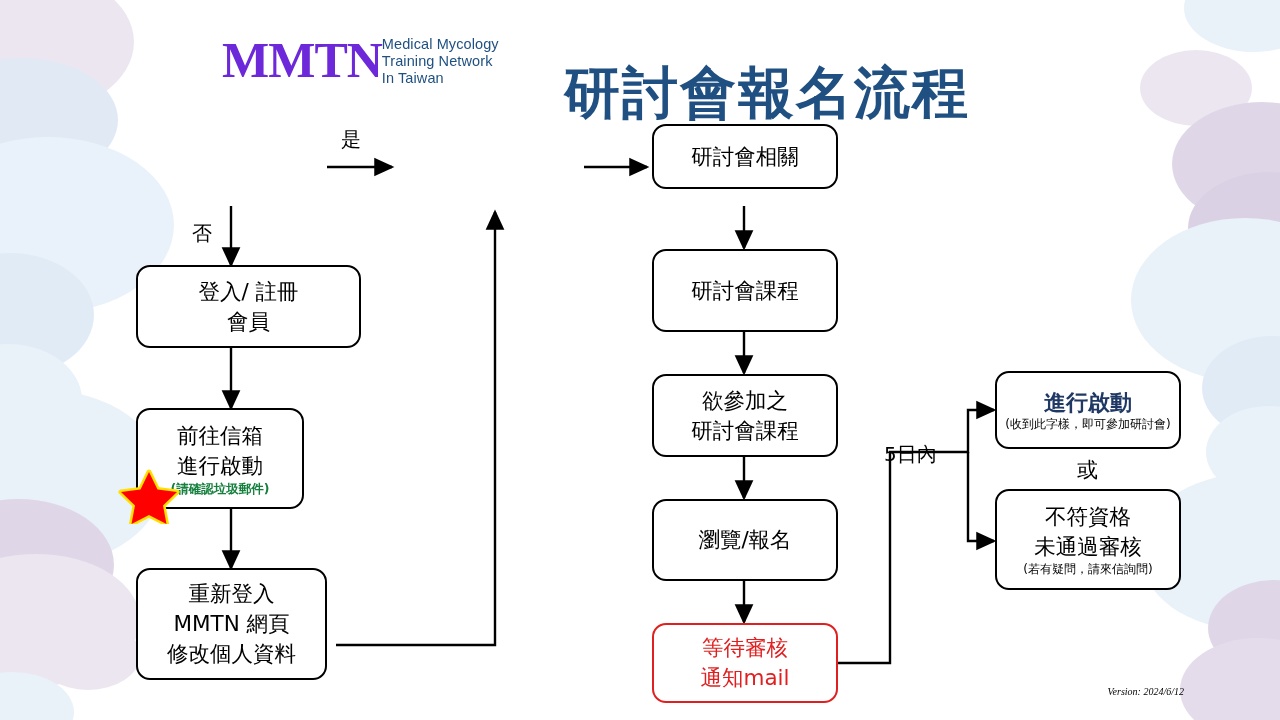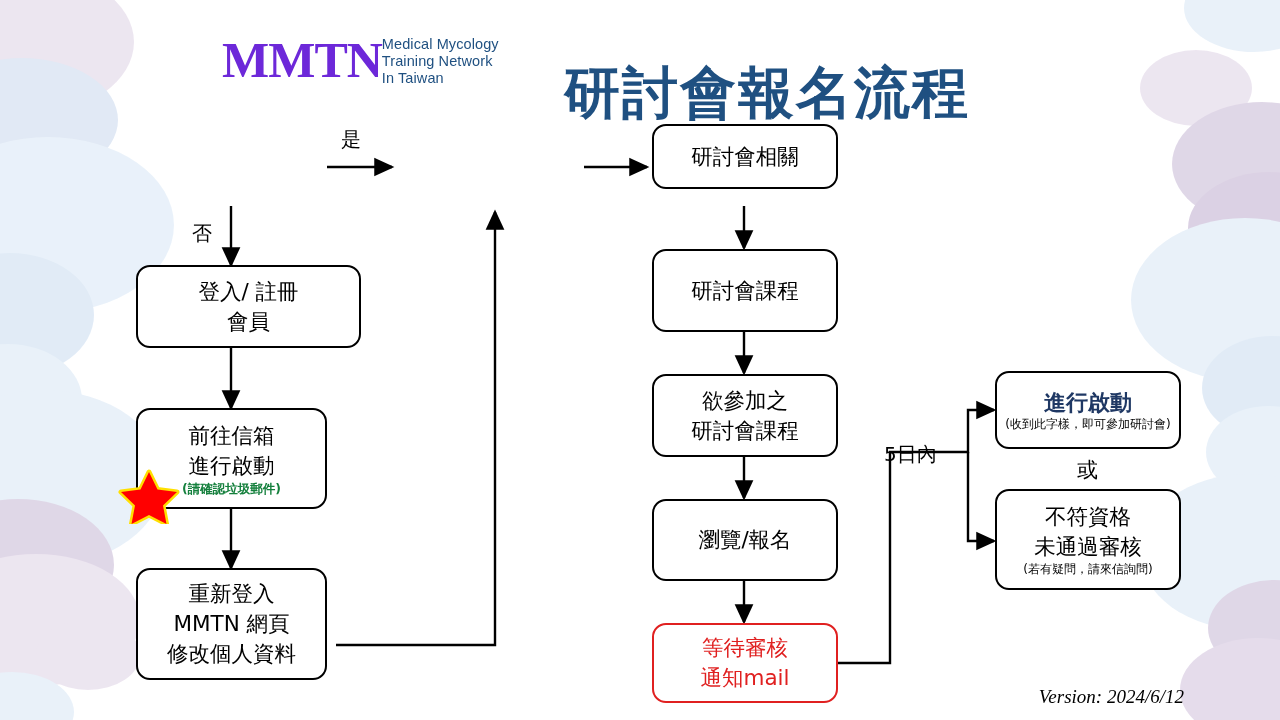--- a/index.html
+++ b/index.html
@@ -71,21 +71,21 @@
     position:absolute;
     font-size:20px;line-height:22px;color:#000;
     font-family:"DejaVu Sans","Liberation Sans",sans-serif;
     white-space:nowrap;
   }
   .or-label{
     position:absolute;font-size:21px;color:#000;white-space:nowrap;
   }
   .version{
     position:absolute;right:96px;top:686px;
-    font-style:italic;font-size:19px;color:#000;
+    font-style:italic;font-size:10px;color:#000;
     font-family:"Liberation Serif","DejaVu Serif",serif;
     white-space:nowrap;
   }
 
   
   .edges{position:absolute;left:0;top:0;width:1280px;height:720px;pointer-events:none;}
 
   
   .star{position:absolute;left:118px;top:468px;width:62px;height:56px;}
 </style>
@@ -166,21 +166,21 @@
       <path d="M968,452 L968,541 L994,541"></path>
     </g>
   </svg>
 
 
   <div class="node" style="left:136px;top:265px;width:225px;height:83px;">
     <span class="ln">登入/ 註冊</span>
     <span class="ln">會員</span>
   </div>
 
-  <div class="node" style="left:136px;top:408px;width:191px;height:101px;text-align:center;">
+  <div class="node" style="left:136px;top:408px;width:168px;height:101px;text-align:center;">
     <span class="ln">前往信箱</span>
     <span class="ln">進行啟動</span>
     <span class="note red">(請確認垃圾郵件)</span>
   </div>
 
   <svg class="star" viewBox="0 0 62 56">
     <polygon points="31,4 39.5,21.5 59,24 45,37.5 48.5,56 31,47 13.5,56 17,37.5 3,24 22.5,21.5" fill="#FF0000" stroke="#FFE000" stroke-width="5" stroke-linejoin="round"></polygon>
     <polygon points="31,4 39.5,21.5 59,24 45,37.5 48.5,56 31,47 13.5,56 17,37.5 3,24 22.5,21.5" fill="#FF0000"></polygon>
   </svg>
 

